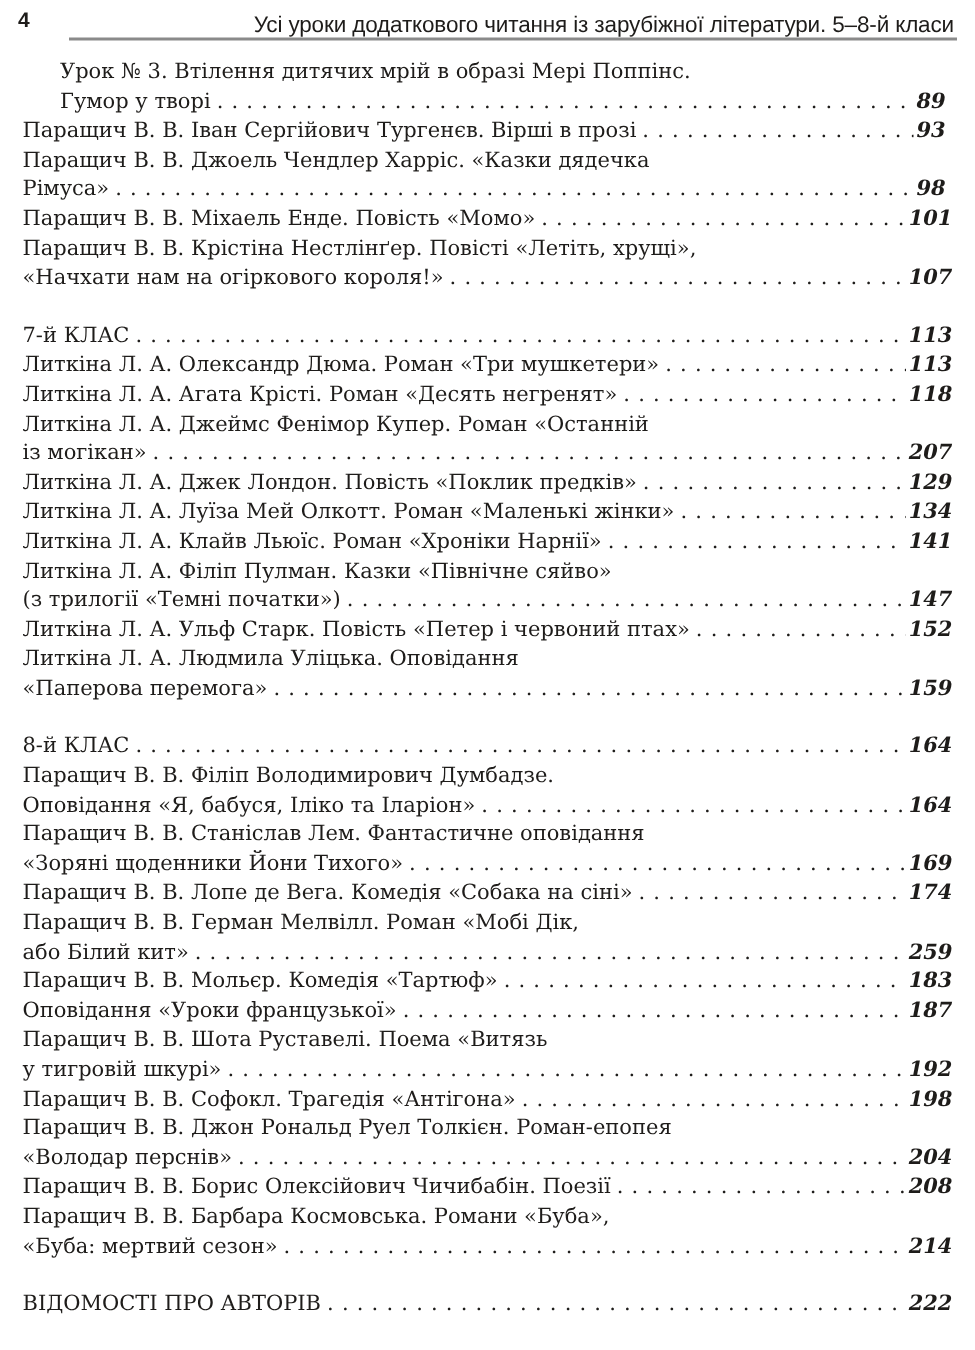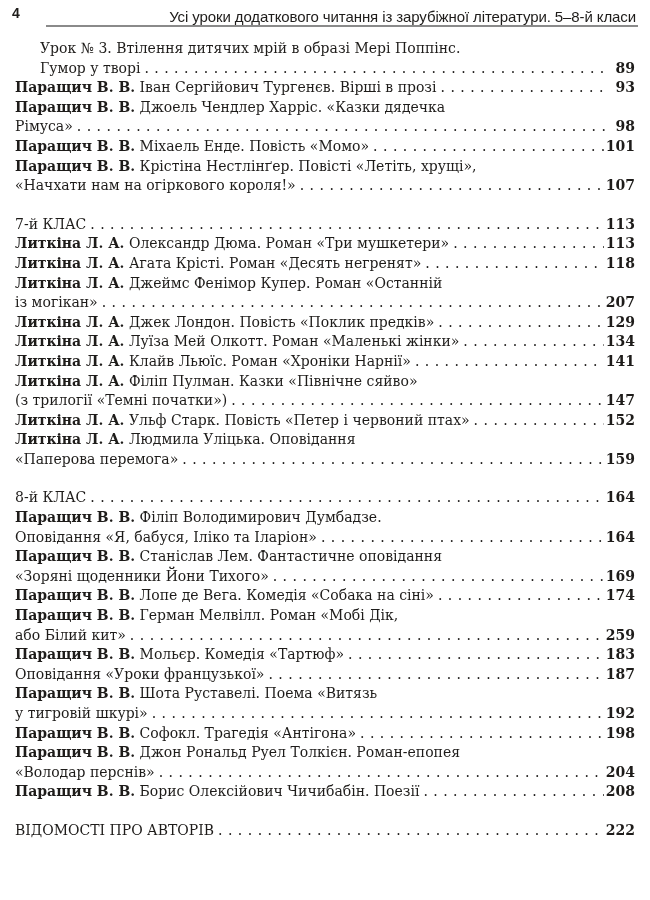--- a/index.html
+++ b/index.html
@@ -8,22 +8,22 @@
   .page-num { position: absolute; left: 12px; top: 5px; font-family: "Liberation Sans", sans-serif; font-weight: bold; font-size: 14px; }
   .running-title { position: absolute; right: 14px; top: 8px; font-family: Liberation Sans, sans-serif; font-size: 15px; letter-spacing: -0.1px; }
   .rule { position: absolute; left: 46px; right: 12px; top: 25px; height: 2px; background: #8a8a8a; }
   .toc { position: absolute; left: 15px; width: 620px; top: 39px; font-family: "DejaVu Serif", serif; font-size: 14px; line-height: 19.6px; }
   .entry { position: relative; }
   .line { display: flex; align-items: baseline; white-space: nowrap; }
   .indent .line { padding-left: 25px; }
   .line .txt { flex: 0 0 auto; }
   .leader { flex: 1 1 auto; overflow: hidden; margin: 0 2px 0 4px; letter-spacing: 3.2px; color: #1e1c1a; }
   .leader::before { content: ". . . . . . . . . . . . . . . . . . . . . . . . . . . . . . . . . . . . . . . . . . . . . . . . . . . . . . . . . . . . . . . . . . . . . . . . . . . . . . . . . . . . . . . . . . . . . ."; letter-spacing: 0; word-spacing: 1px; }
-  .pg { flex: 0 0 auto; font-weight: bold; text-align: right; min-width: 24px; }
-  .author { font-weight: bold; }
+  .pg { flex: 0 0 auto; font-weight: bold; min-width: 24px; font-style: italic; }
+  .author { font-weight: normal; }
   .section-head .txt { font-weight: normal; }
   .gap { height: 19px; }
 </style>
 </head>
 <body>
 
 <div class="header">
   <span class="page-num">4</span>
   <span class="running-title">Усі уроки додаткового читання із зарубіжної літератури. 5–8-й класи</span>
   <div class="rule"></div>
@@ -245,20 +245,30 @@
           <span class="pg">204</span>
         </div>
       </div>
       <div class="entry">
         <div class="line">
           <span class="txt"><span class="author">Паращич В. В.</span><span> Борис Олексійович Чичибабін. Поезії</span></span>
           <span class="leader"></span>
           <span class="pg">208</span>
         </div>
       </div>
+      <div class="entry">
+        <div class="line">
+          <span class="txt"><span class="author">Паращич В. В.</span><span> Барбара Космовська. Романи «Буба»,</span></span>
+        </div>
+        <div class="line">
+          <span class="txt"><span>«Буба: мертвий сезон»</span></span>
+          <span class="leader"></span>
+          <span class="pg">214</span>
+        </div>
+      </div>
     </div>
   <div class="gap"></div>
   <div class="entry section-head">
     <div class="line">
       <span class="txt">ВІДОМОСТІ ПРО АВТОРІВ</span>
       <span class="leader"></span>
       <span class="pg">222</span>
     </div>
   </div>
 </div>

